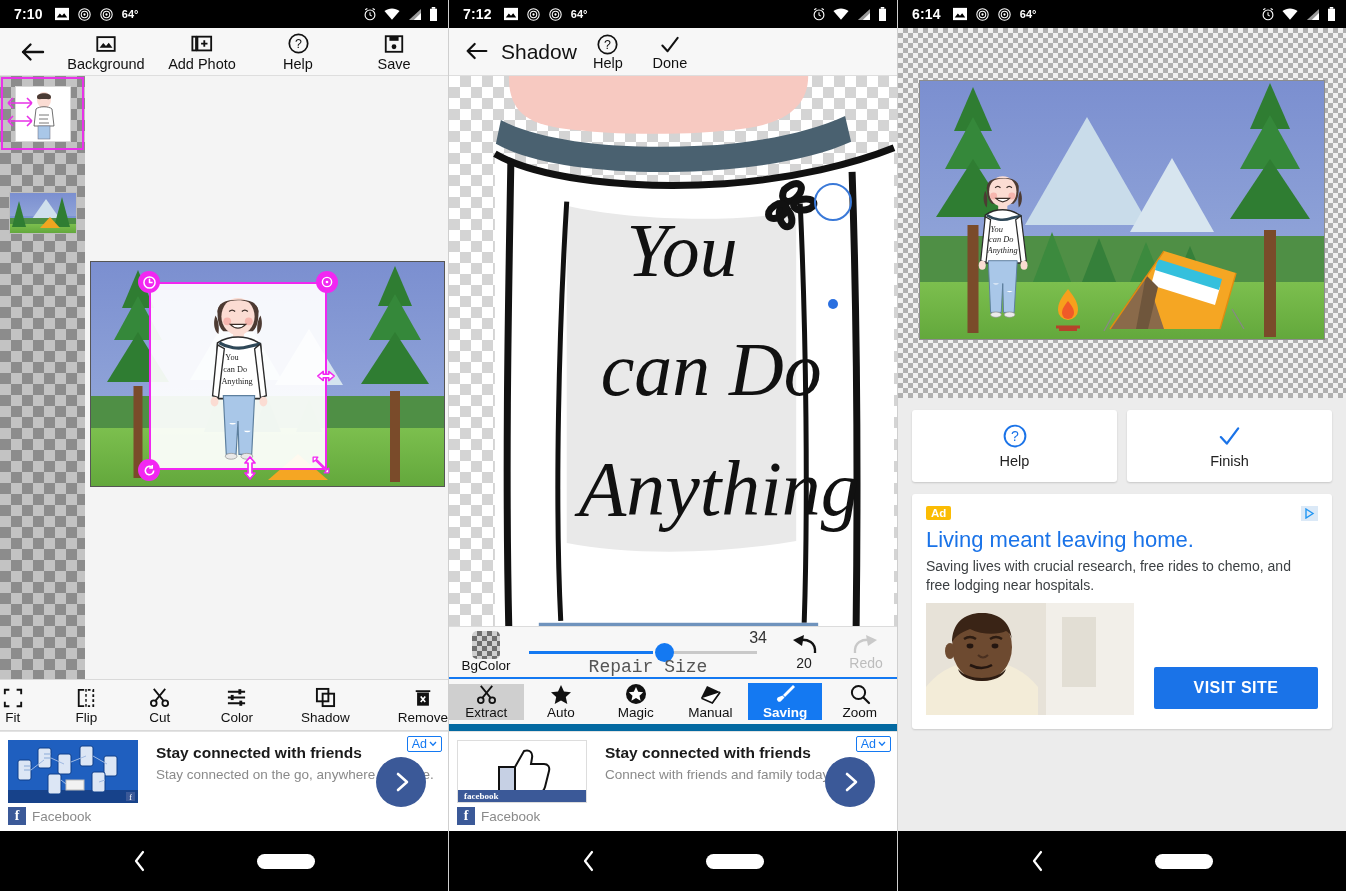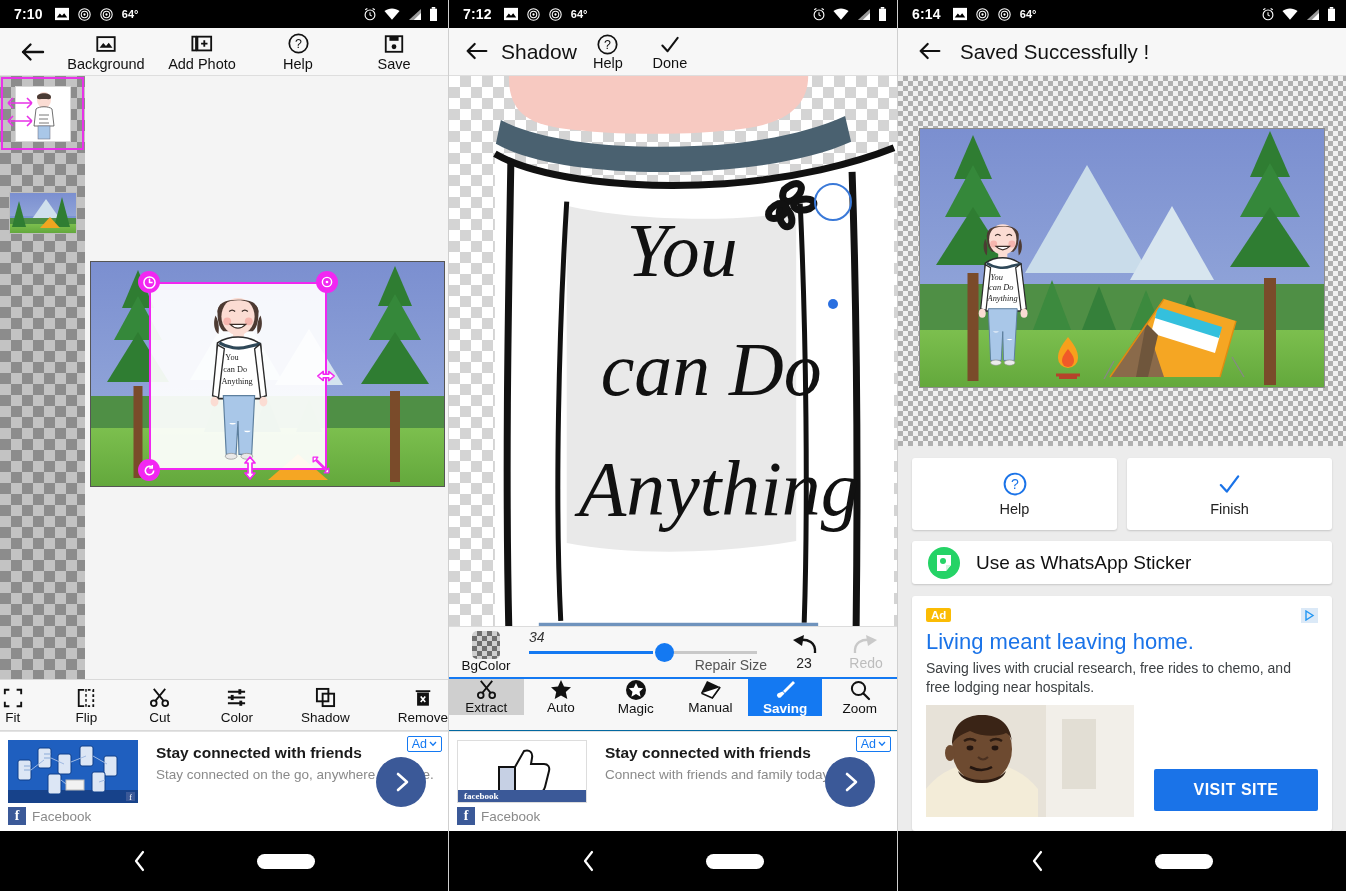--- a/index.html
+++ b/index.html
@@ -158,34 +158,34 @@
   .bgcolor-btn { width: 74px; display: flex; flex-direction: column; align-items: center;
                  justify-content: center; cursor: pointer; }
   .bgcolor-sw { width: 28px; height: 28px; border-radius: 5px; overflow: hidden;
                 background-image:
                   linear-gradient(45deg, #6f6f6f 25%, transparent 25%, transparent 75%, #6f6f6f 75%),
                   linear-gradient(45deg, #6f6f6f 25%, transparent 25%, transparent 75%, #6f6f6f 75%);
                 background-size: 10px 10px; background-position: 0 0, 5px 5px;
                 background-color: #d0d0d0; }
   .bgcolor-btn .lbl { font-size: 13.5px; color: #111; line-height: 14px; }
   .repair-slider { flex: 1; position: relative; height: 50px; margin: 0 6px; }
-  .rs-val { position: absolute; top: 2px; left: 0; right: 0; text-align: left;
-            font-size: 14px; color: #333; font-style: italic; }
+  .rs-val { position: absolute; top: 2px; left: 0; right: 0; text-align: right;
+            font-size: 16px; color: #333; }
   .rs-track-left { position: absolute; top: 24px; left: 0; width: 52%; height: 2.5px; background: #1479f2; }
   .rs-track-right { position: absolute; top: 24px; left: 60%; right: 4%; height: 2.5px; background: #c9c9c9; }
   .rs-thumb { position: absolute; top: 16px; left: 53%; width: 19px; height: 19px;
               border-radius: 50%; background: #1479f2; }
-  .rs-caption { position: absolute; top: 30px; left: 0; right: 0; text-align: right;
-                font-size: 14px; color: #555; }
+  .rs-caption { position: absolute; top: 30px; left: 0; right: 0; text-align: center;
+                font-size: 18px; color: #555; font-family: Liberation Mono, monospace; }
   .undo-btn, .redo-btn { width: 62px; display: flex; flex-direction: column;
                          align-items: center; justify-content: center; cursor: pointer; }
   .undo-btn .lbl { font-size: 14px; color: #222; line-height: 15px; }
   .redo-btn .lbl { font-size: 14px; color: #bdbdbd; line-height: 15px; }
-  .mode-bar { flex: 0 0 52px; background: #f7f7f7; display: flex; align-items: flex-start;
-              border-bottom: 1px solid #0369a1; }
+  .mode-bar { flex: 0 0 52px; background: #f7f7f7; display: flex; align-items: center;
+              border-bottom: 7px solid #0369a1; }
   .mode { flex: 1; display: flex; flex-direction: column; align-items: center;
           justify-content: center; cursor: pointer; }
   .mode .lbl { font-size: 13.5px; color: #111; line-height: 14px; margin-top: 1px; }
   .mode.sel-grey { background: #cfcfcf; }
   .mode.sel-blue { background: #1479f2; }
   .mode.sel-blue .lbl { color: #fff; font-weight: bold; }
 
   
   .s3-body { flex: 1; display: flex; flex-direction: column; overflow: hidden; background: #ececec; }
   .s3-preview { flex: 0 0 370px; position: relative; }
@@ -719,21 +719,21 @@
         <span class="rs-thumb"></span>
         <span class="rs-caption">Repair Size</span>
       </div>
       <div class="undo-btn">
         <span>
           <svg width="28" height="22" viewBox="0 0 28 22">
               <path d="M25 19c1-11-7-14-16-13" stroke="#111" stroke-width="2.4" fill="none"></path>
               <path d="M3 6l11-5-2 11z" fill="#111"></path>
             </svg>
         </span>
-        <span class="lbl">23</span>
+        <span class="lbl">20</span>
       </div>
       <div class="redo-btn">
         <span>
           <svg width="28" height="22" viewBox="0 0 28 22">
               <path d="M3 19c-1-11 7-14 16-13" stroke="#c9c9c9" stroke-width="2.4" fill="none"></path>
               <path d="M25 6L14 1l2 11z" fill="#c9c9c9"></path>
             </svg>
         </span>
         <span class="lbl">Redo</span>
       </div>
@@ -893,28 +893,20 @@
         </span>
         <span class="ico">
           <svg width="9" height="14" viewBox="0 0 10 16">
               <rect x="3" y="0" width="4" height="2" fill="#fff"></rect>
               <rect x="1" y="2" width="8" height="14" fill="#fff"></rect>
             </svg>
         </span>
       </span>
     </div>
 
-    <div class="appbar appbar-3">
-      <span class="back-arrow">
-        <svg width="28" height="28" viewBox="0 0 24 24">
-            <path d="M20 12H4M10 6l-6 6 6 6" stroke="#111" stroke-width="1.9" fill="none" stroke-linecap="round" stroke-linejoin="round"></path>
-          </svg>
-      </span>
-      <span class="ab3-title">Saved Successfully !</span>
-    </div>
 
     <div class="s3-body">
       <div class="s3-preview checker-tiny">
         <div class="s3-img-wrap">
           <div class="scene">
             <div class="sky" style="height:64%"></div>
 
             <div style="position:absolute;left:26%;top:14%;width:0;height:0;border-left:62px solid transparent;border-right:62px solid transparent;border-bottom:108px solid #c9dcea;"></div>
             <div style="position:absolute;left:52%;top:30%;width:0;height:0;border-left:42px solid transparent;border-right:42px solid transparent;border-bottom:74px solid #d7e5ef;"></div>
             <div class="hillband" style="bottom:22%;height:18%;background:#4f8f45;"></div>
@@ -998,30 +990,20 @@
         <div class="action-card">
           <span>
             <svg width="27" height="26" viewBox="0 0 24 24">
                 <path d="M4 13l5.5 6L20 5" stroke="#1a73e8" stroke-width="2.1" fill="none" stroke-linecap="round" stroke-linejoin="round"></path>
               </svg>
           </span>
           <span class="lbl">Finish</span>
         </div>
       </div>
 
-      <div class="wa-card">
-        <span class="wa-ico">
-          <svg width="20" height="20" viewBox="0 0 20 20">
-              <path d="M3 2h14v10l-5 6H3z" fill="#fff"></path>
-              <path d="M12 18v-6h5z" fill="#d6f5e1"></path>
-              <circle cx="9" cy="8" r="3" fill="#25d366"></circle>
-            </svg>
-        </span>
-        <span class="lbl">Use as WhatsApp Sticker</span>
-      </div>
 
       <div class="g-ad">
         <div class="g-ad-top">
           <span class="ad-badge">Ad</span>
           <span class="adchoices">
             <svg width="12" height="11" viewBox="0 0 12 11">
                 <path d="M2 1l7 4.5L2 10z" fill="none" stroke="#2196f3" stroke-width="1.4"></path>
               </svg>
           </span>
         </div>

